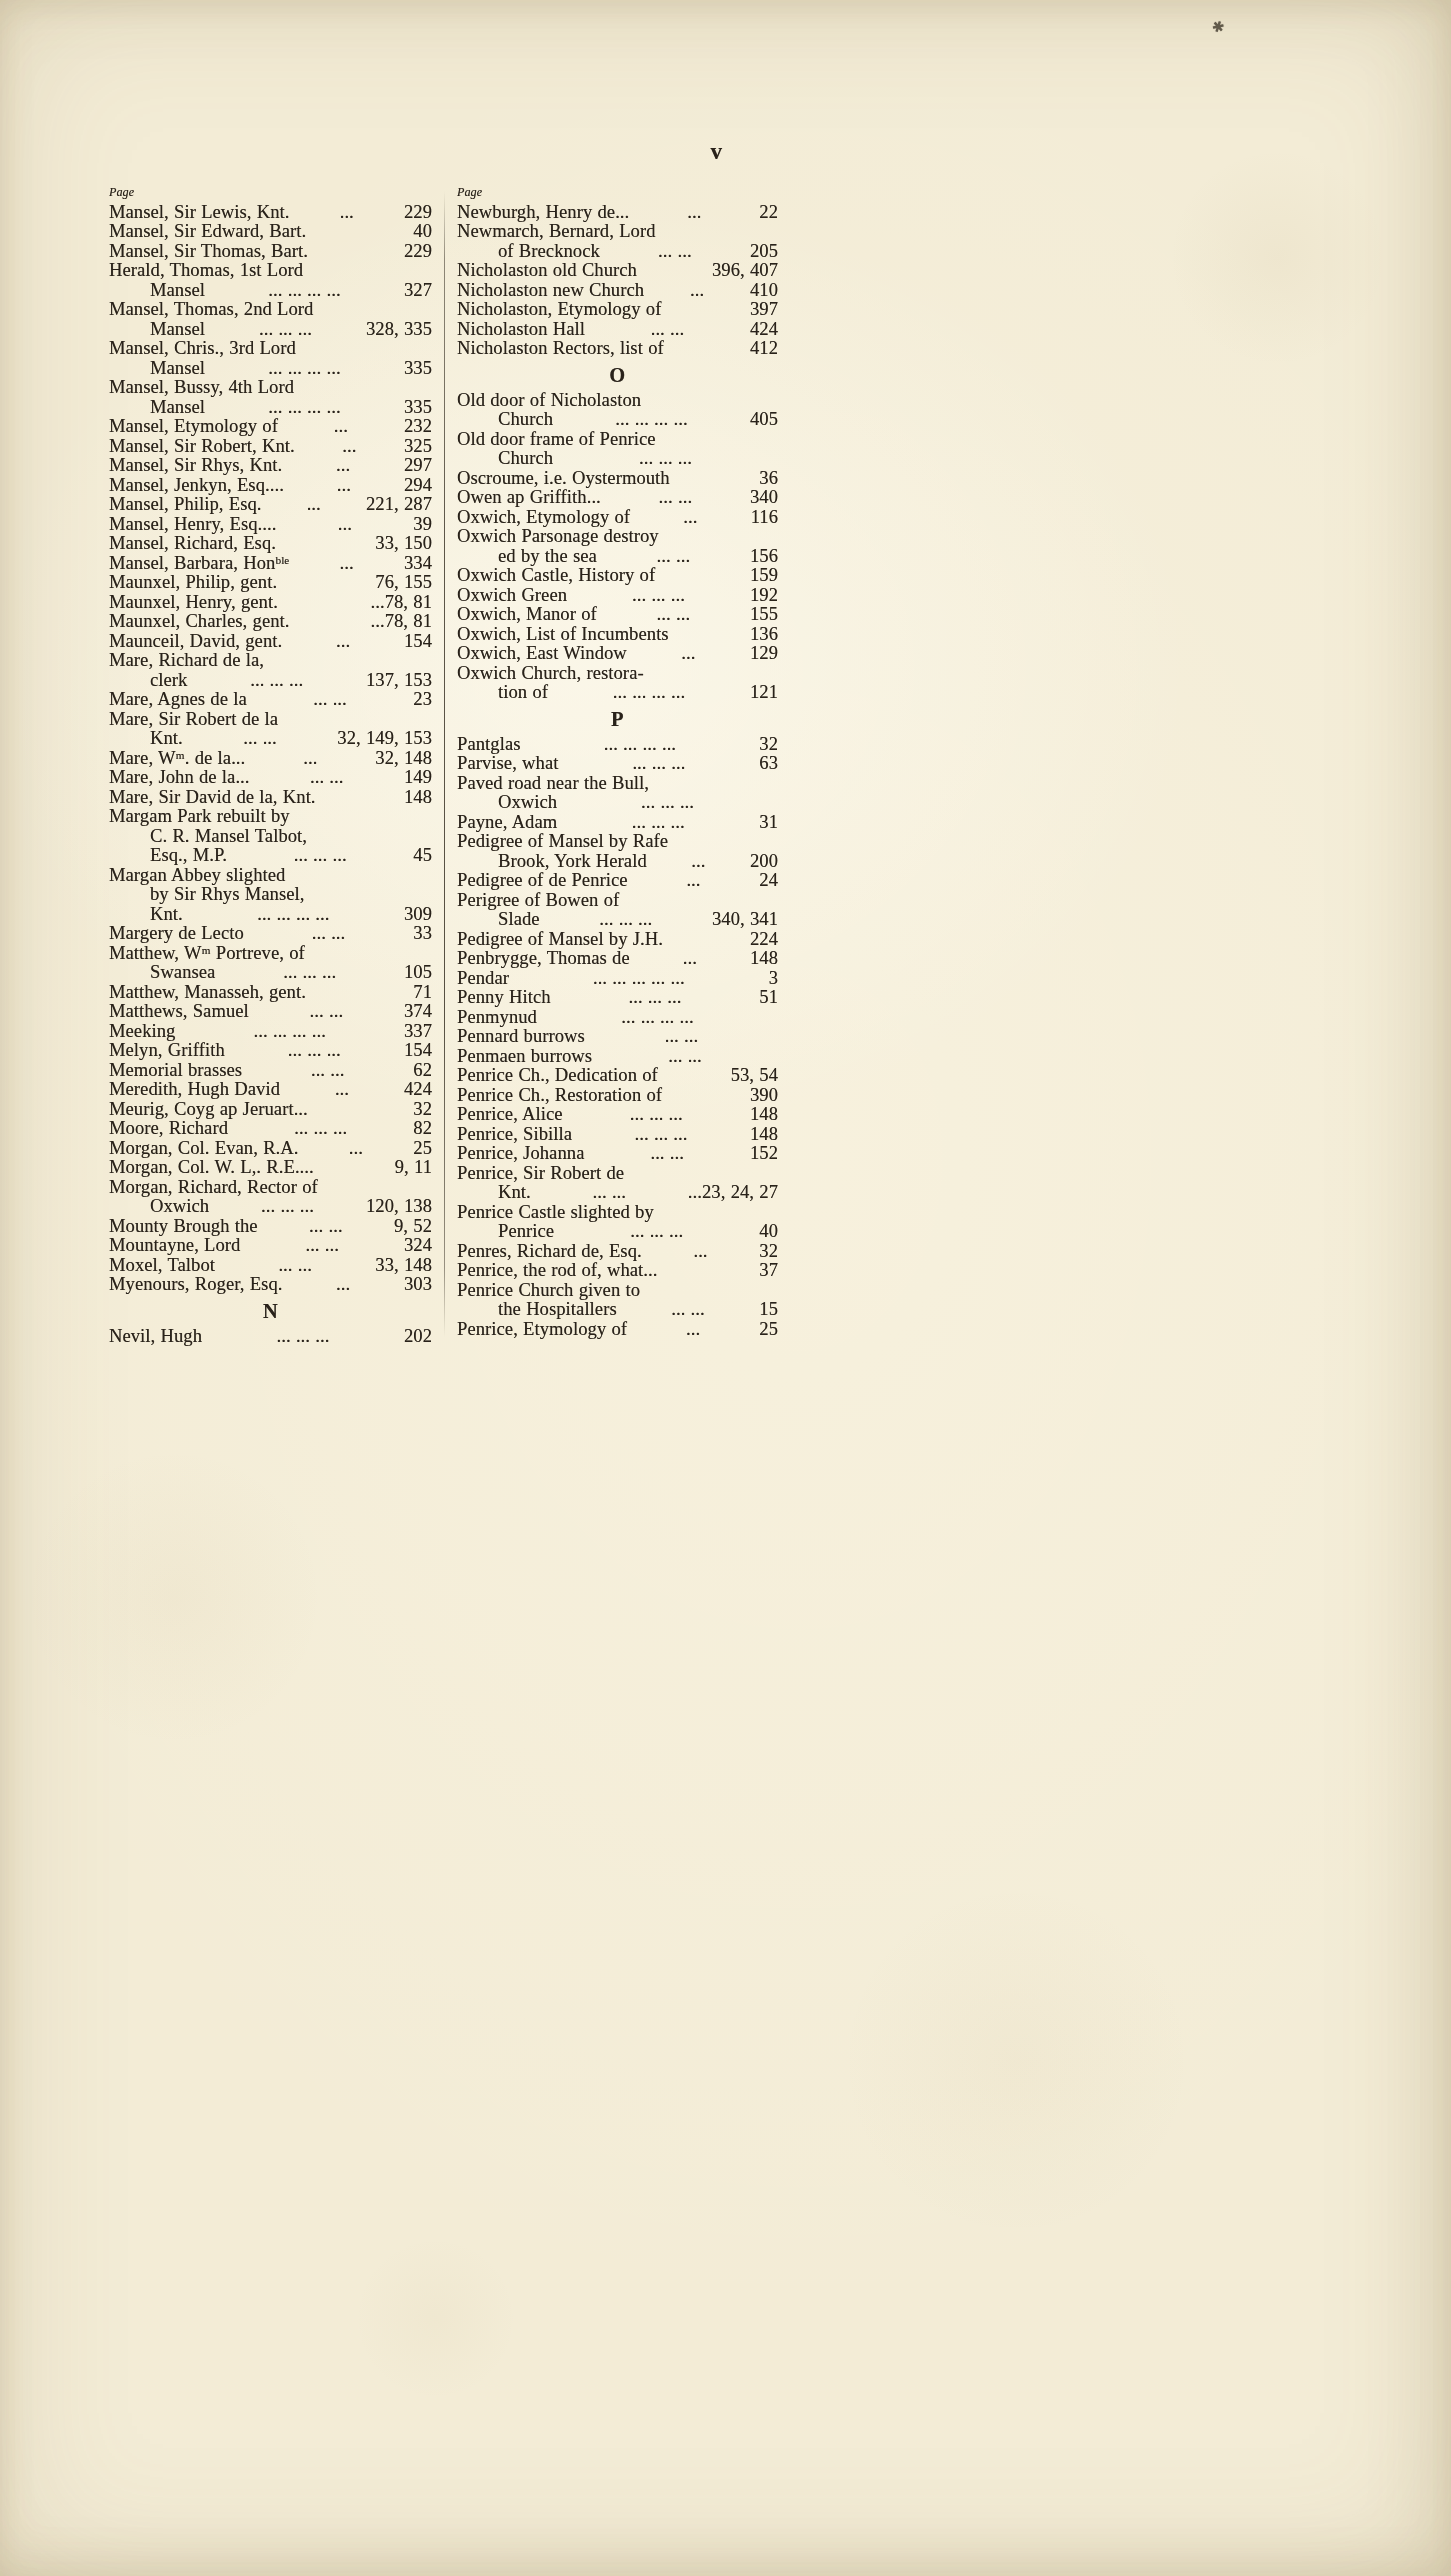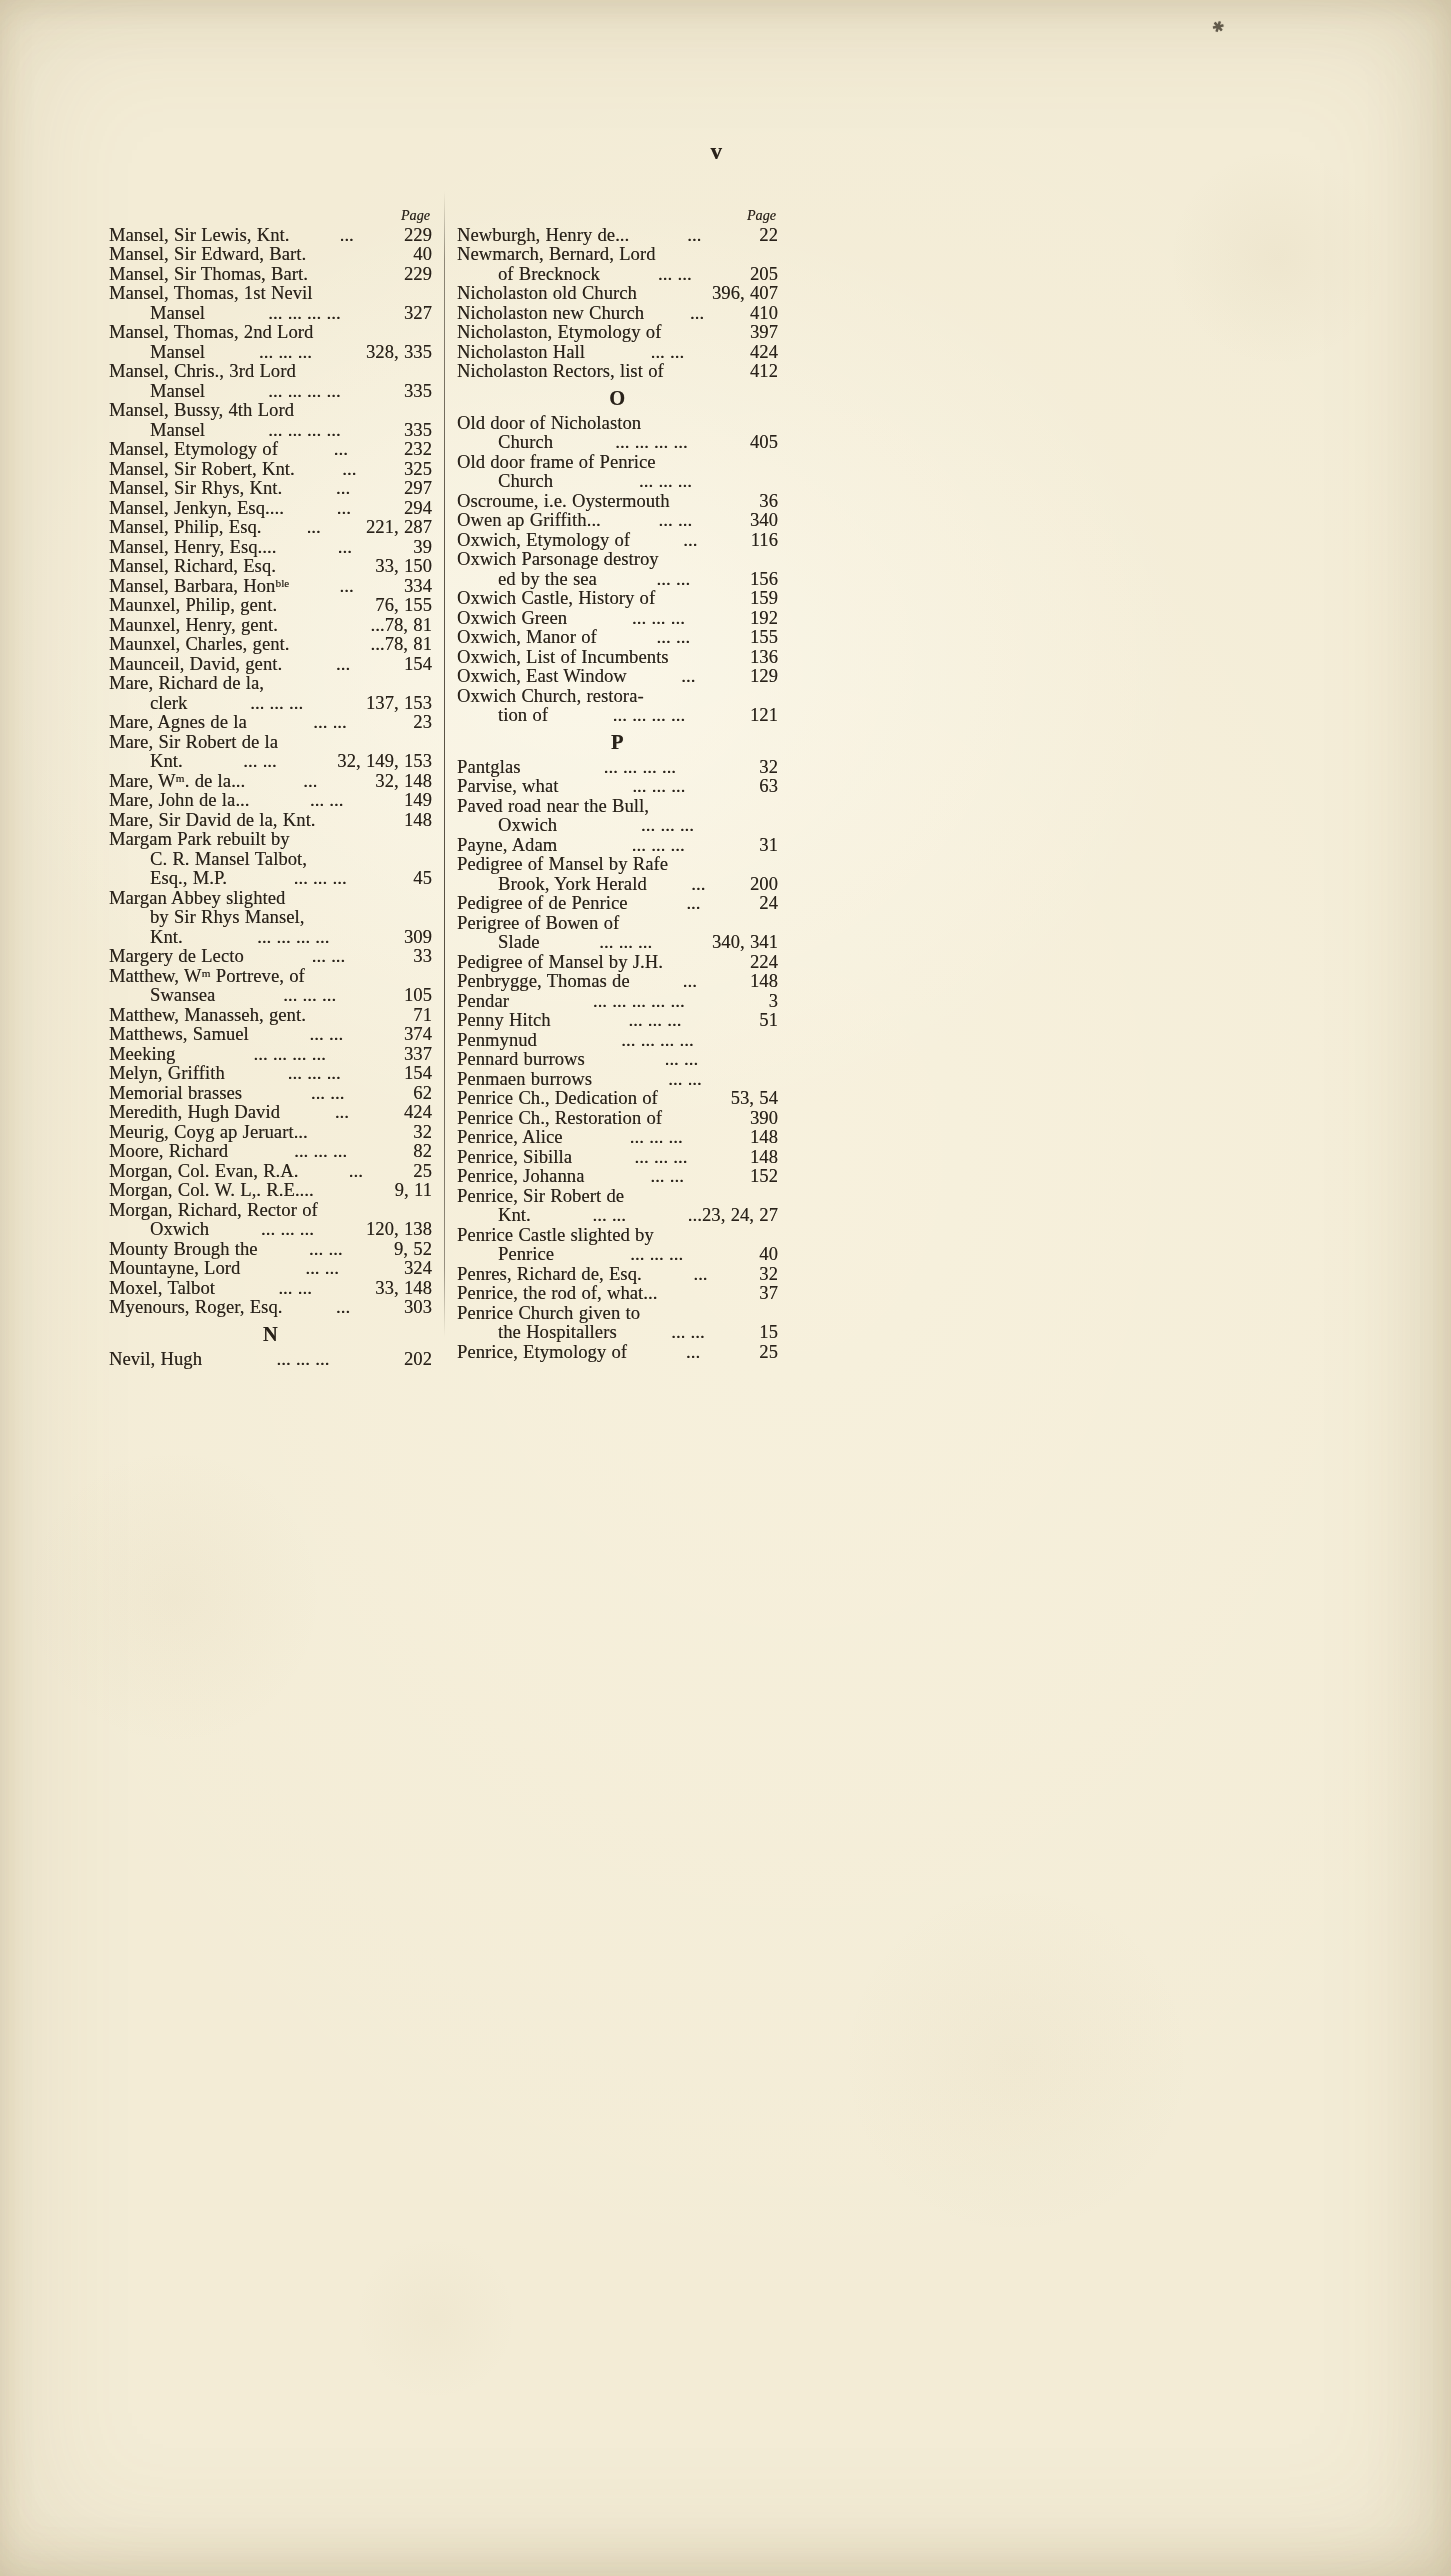--- a/index.html
+++ b/index.html
@@ -90,24 +90,22 @@
     background: linear-gradient(to bottom,
       rgba(58,51,38,0) 0%,
       rgba(58,51,38,0.55) 6%,
       rgba(58,51,38,0.82) 30%,
       rgba(58,51,38,0.85) 72%,
       rgba(58,51,38,0.5) 94%,
       rgba(58,51,38,0) 100%);
   }
   .pagehead {
     font-style: italic;
-    font-size: 14px;
-    text-align: right;
+    font-size: 12px;
     padding-right: 1.9px;
-    margin-top: 23px;
   }
   .line {
     display: flex;
     align-items: baseline;
     white-space: nowrap;
   }
   .line .t { flex: 0 0 auto; }
   .line .d { flex: 1 1 auto; text-align: center; min-width: 0; overflow: hidden; padding: 0 2.9px; }
   .line .p { flex: 0 0 auto; text-align: right; }
   .line.i1 { padding-left: 41px; }
@@ -143,21 +141,21 @@
             <span class="t">Mansel, Sir Edward, Bart.</span>
             <span class="d"></span>
             <span class="p">40</span>
           </div>
           <div class="line">
             <span class="t">Mansel, Sir Thomas, Bart.</span>
             <span class="d"></span>
             <span class="p">229</span>
           </div>
           <div class="line">
-            <span class="t">Mansel, Thomas, 1st Nevil</span>
+            <span class="t">Herald, Thomas, 1st Lord</span>
             <span class="d"></span>
             <span class="p"></span>
           </div>
           <div class="line i1">
             <span class="t">Mansel</span>
             <span class="d">... ... ... ...</span>
             <span class="p">327</span>
           </div>
           <div class="line">
             <span class="t">Mansel, Thomas, 2nd Lord</span>

